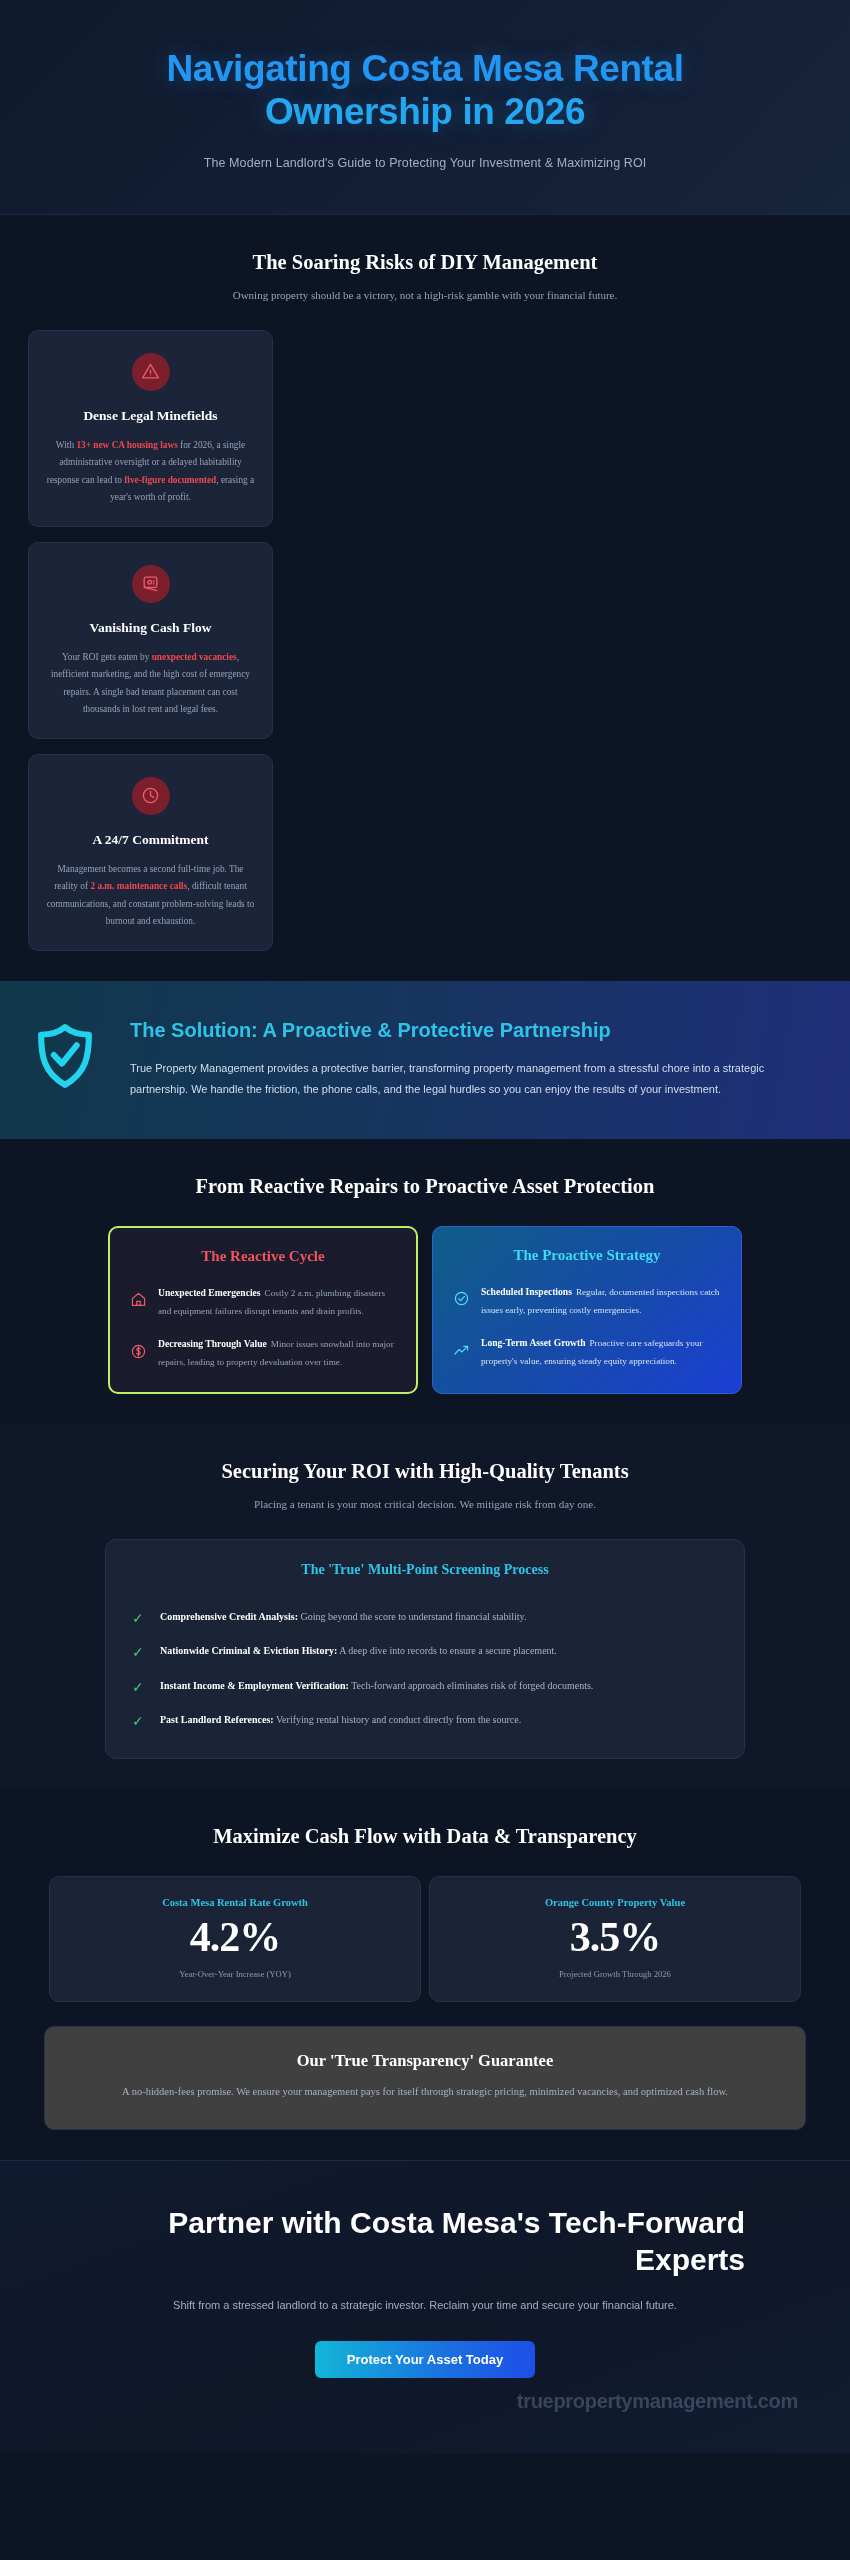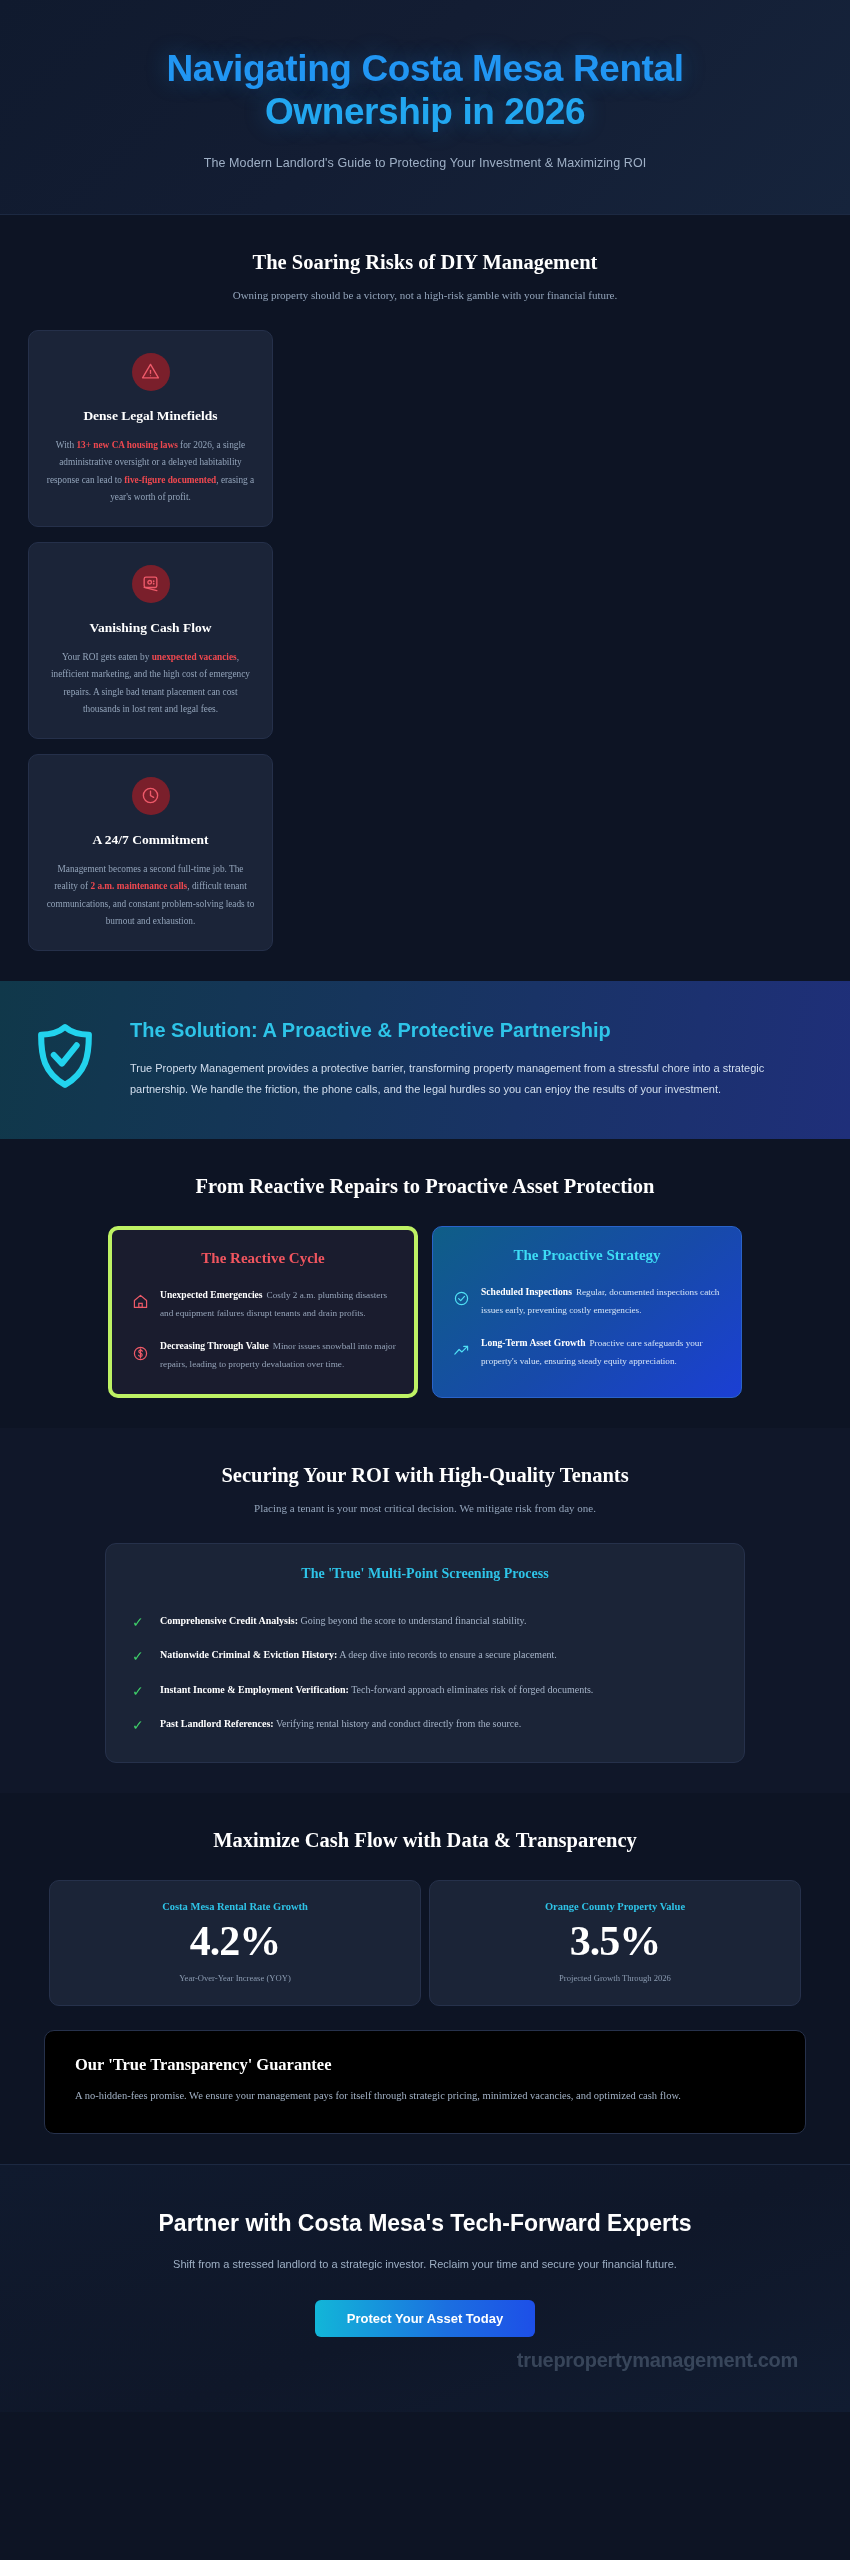--- a/index.html
+++ b/index.html
@@ -104,21 +104,21 @@
 
   
   .compare-row { display:flex; gap:14px; margin-top:26px; justify-content:center; }
   .cmp {
     flex:1 1 0; max-width:310px;
     border-radius:10px;
     padding:20px 18px 22px;
   }
   .cmp.reactive {
     background:#1a1c2e;
-    border:4px solid #bef264;
+    border:2px solid #bef264;
   }
   .cmp.proactive {
     background: linear-gradient(140deg,#0f5e87 0%,#174aaa 55%,#1b3fd4 100%);
     border:1px solid #2a63c9;
   }
   .cmp-title { font-size:15px; font-weight:bold; text-align:center; margin-bottom:17px; }
   .cmp.reactive .cmp-title { color:#f0555f; }
   .cmp.proactive .cmp-title { color:#3ddcf5; }
   .cmp-item { display:flex; gap:10px; margin-bottom:15px; align-items:center; }
   .cmp-item:last-child { margin-bottom:0; }
@@ -161,39 +161,40 @@
     text-align:center;
   }
   .stat-label { font-size:10.5px; font-weight:bold; color:#2ec4e8; margin-bottom:6px; }
   .stat-value { font-size:42px; font-weight:bold; color:#ffffff; line-height:1.12; letter-spacing:-1px; }
   .stat-note { font-size:8.6px; color:#8b9bb1; margin-top:8px; }
 
   
   .guarantee {
     margin:24px auto 0;
     max-width:762px;
-    background:#000000;
+    background:#404040;
     border:1px solid #26314b;
     border-radius:10px;
     padding:24px 30px 28px;
+    text-align:center;
   }
   .g-title { font-size:16.5px; font-weight:bold; color:#ffffff; margin-bottom:12px; }
   .g-body { font-size:10.5px; line-height:1.75; color:#a3b2c6; }
 
   
   .cta {
     background: linear-gradient(160deg,#101a2e 0%,#0f1729 55%,#111c31 100%);
     border-top:1px solid #1c2942;
     padding:44px 40px 40px;
     text-align:center;
     position:relative;
   }
   .cta h2 {
-    font-size:23px; font-weight:bold; color:#ffffff;
-    line-height:1.22; max-width:640px; margin:0 auto;
+    font-size:30px; font-weight:bold; color:#ffffff;
+    line-height:1.22; max-width:640px; margin:0 auto;text-align:right;
   }
   .cta-sub { font-size:11px; color:#9eafc4; line-height:1.7; margin-top:18px; }
   .cta-btn {
     display:inline-block;
     margin-top:26px;
     padding:11px 32px;
     border-radius:6px;
     background: linear-gradient(90deg,#12b6d8 0%,#1b6fe0 60%,#1d4fe8 100%);
     color:#ffffff; font-size:13px; font-weight:bold;
     border:none; cursor:pointer;

